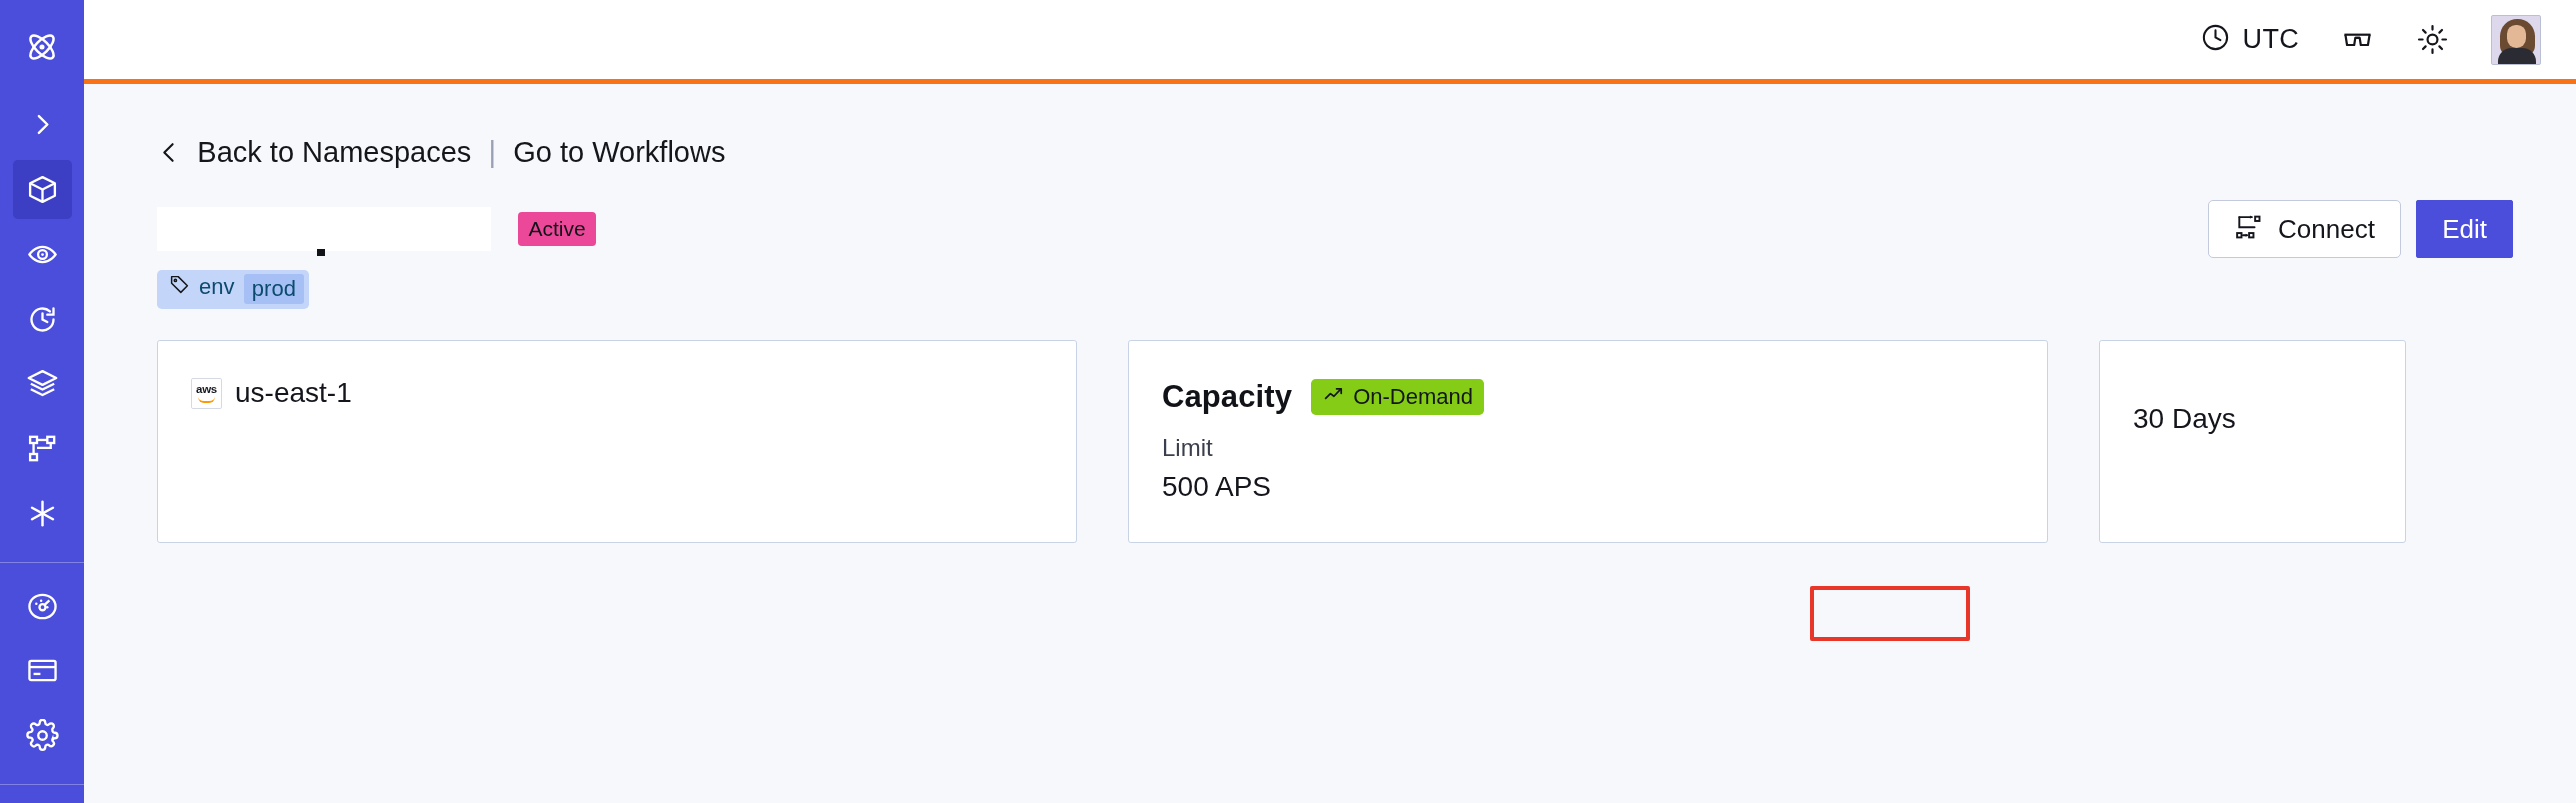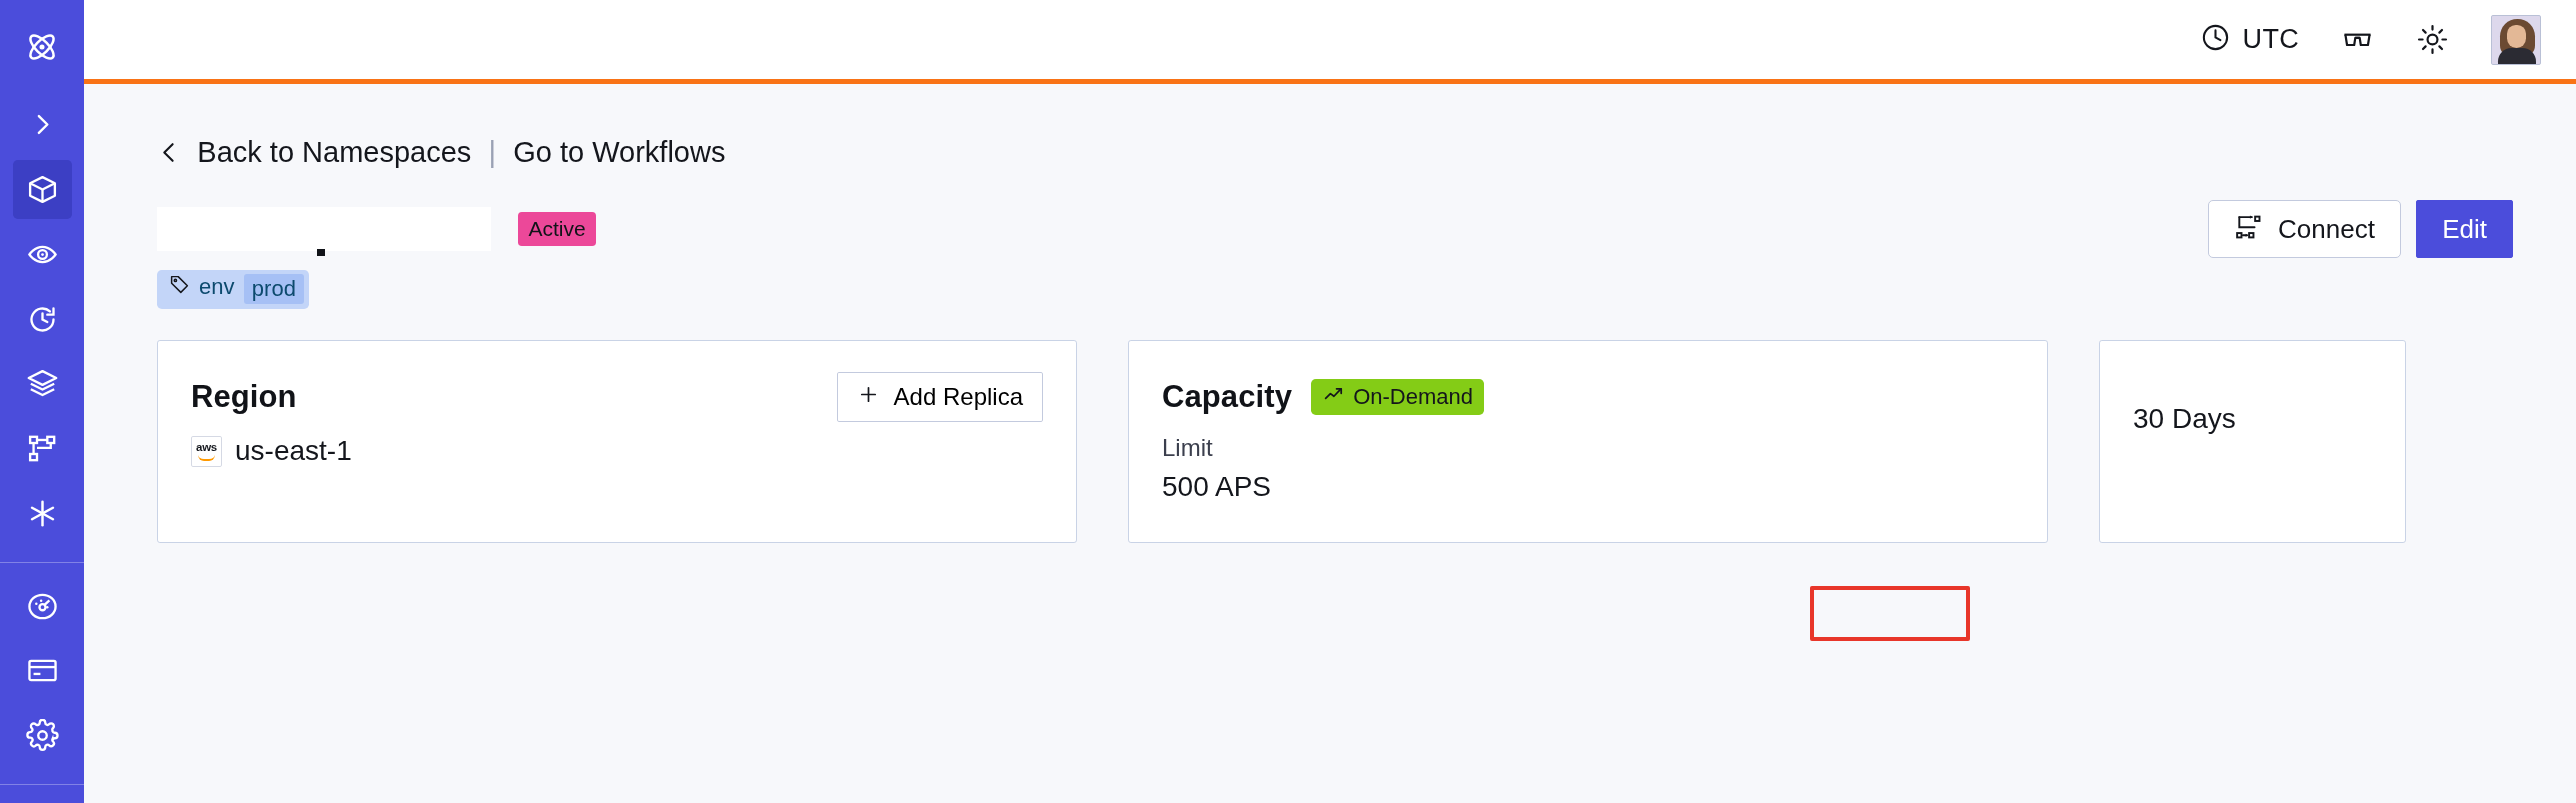--- a/index.html
+++ b/index.html
@@ -546,33 +546,20 @@
           </span>
           <span>env</span>
           <span class="tag-value">prod</span>
         </span>
       </div>
 
 
       <div class="cards">
 
         <section class="card card-region">
-          <div class="card-head">
-            <div class="card-title">Region</div>
-            <div class="card-head-right">
-              <button class="btn btn-card">
-                <span>
-                  <svg width="23" height="23" viewBox="0 0 24 24" fill="none" stroke="#14161c" stroke-width="1.8" stroke-linecap="round">
-                    <path d="M12 5v14M5 12h14"></path>
-                  </svg>
-                </span>
-                <span>Add Replica</span>
-              </button>
-            </div>
-          </div>
           <div class="card-value">
             <span class="aws-logo">
               <span class="aws-text">aws</span>
               <span class="aws-smile"></span>
             </span>
             <span>us-east-1</span>
           </div>
         </section>
 
         <section class="card card-capacity">

